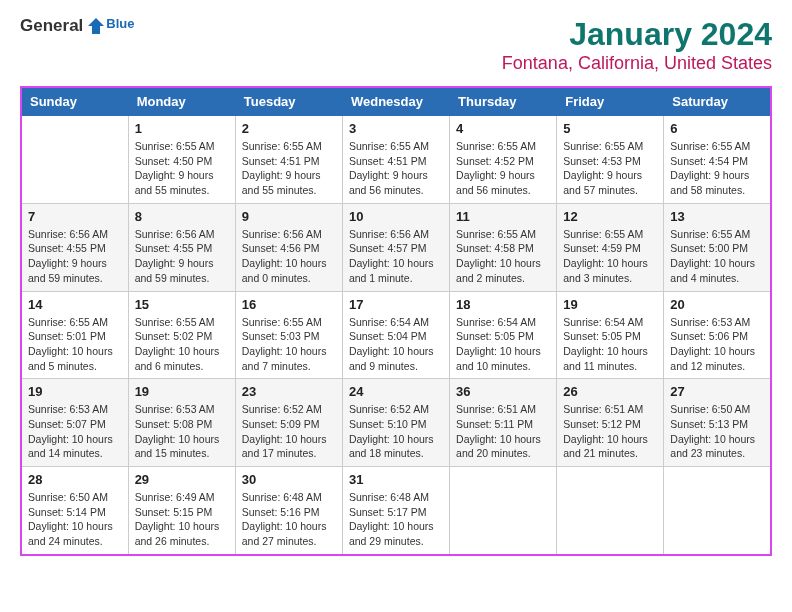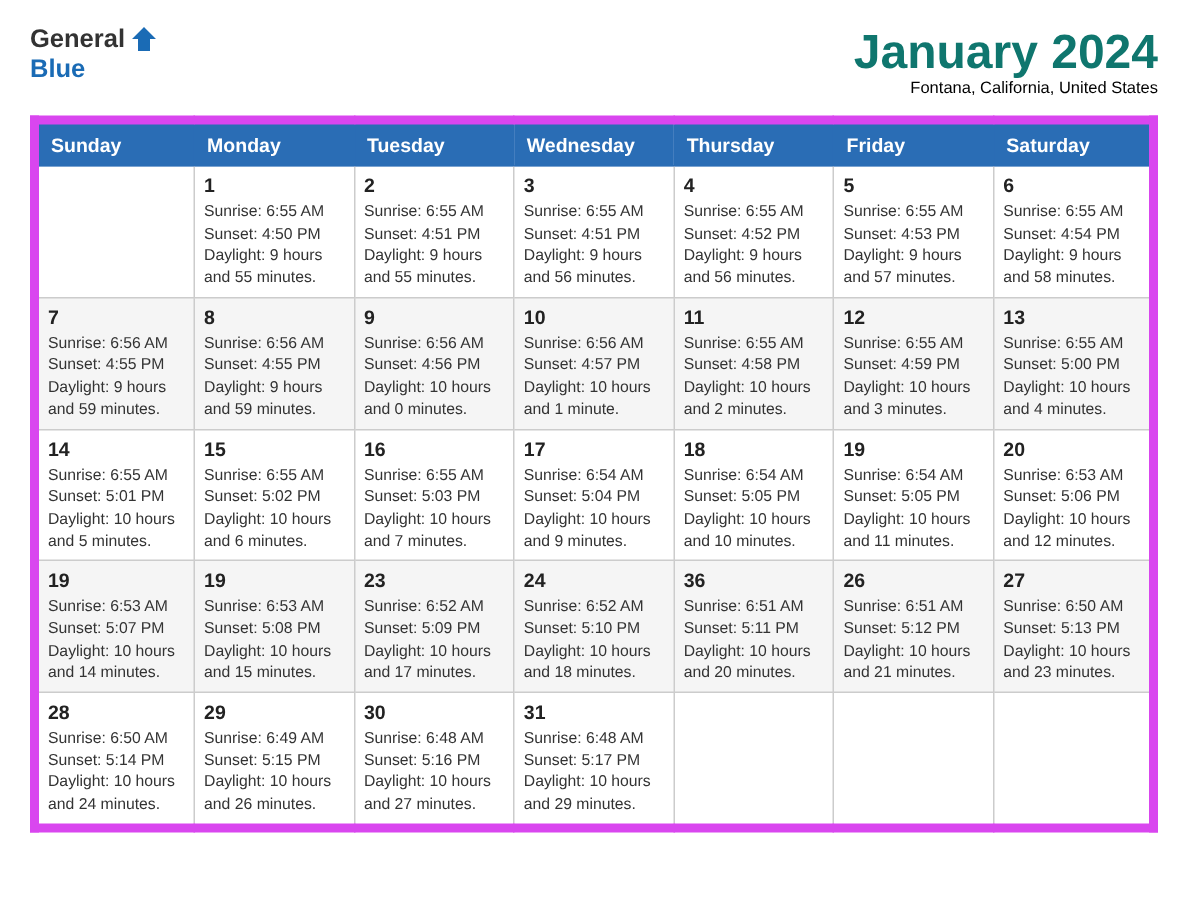--- a/index.html
+++ b/index.html
@@ -11,39 +11,39 @@
       padding: 16px 20px;
     }
     .header-section {
       display: flex;
       justify-content: space-between;
       align-items: flex-start;
       margin-bottom: 12px;
     }
     .logo {
       display: flex;
-      flex-direction: column;
+      flex-direction: row;
       align-items: flex-start;
     }
     .title-section {
       text-align: right;
     }
     .calendar-title {
       font-size: 32px;
       font-weight: bold;
       color: #0f766e;
     }
     .calendar-subtitle {
-      font-size: 11px;
-      color: #000000;
+      font-size: 18px;
+      color: #be185d;
     }
     .calendar-table {
       width: 100%;
       border-collapse: collapse;
-      border: 6px solid #d946ef;
+      border: 2px solid #d946ef;
     }
     .calendar-table th {
       background-color: #2a6db5;
       color: #fff;
       text-align: left;
       padding: 6px 8px;
       font-size: 13px;
       font-weight: bold;
       border: 1px solid #2a6db5;
     }
@@ -78,21 +78,21 @@
       display: flex;
       align-items: center;
       gap: 2px;
     }
     .logo-text-general {
       font-size: 17px;
       font-weight: bold;
       color: #333;
     }
     .logo-text-blue {
-      font-size: 17px;
+      font-size: 13px;
       font-weight: bold;
       color: #1a6bb5;
     }
   </style>
 </head>
 <body>
 
 <div class="header-section">
   <div class="logo">
     <div class="logo-wrapper">

